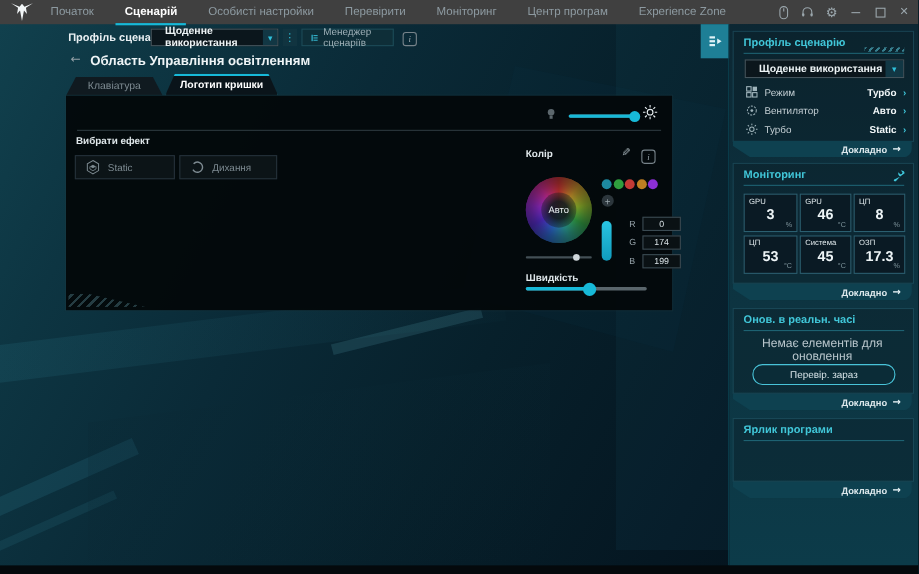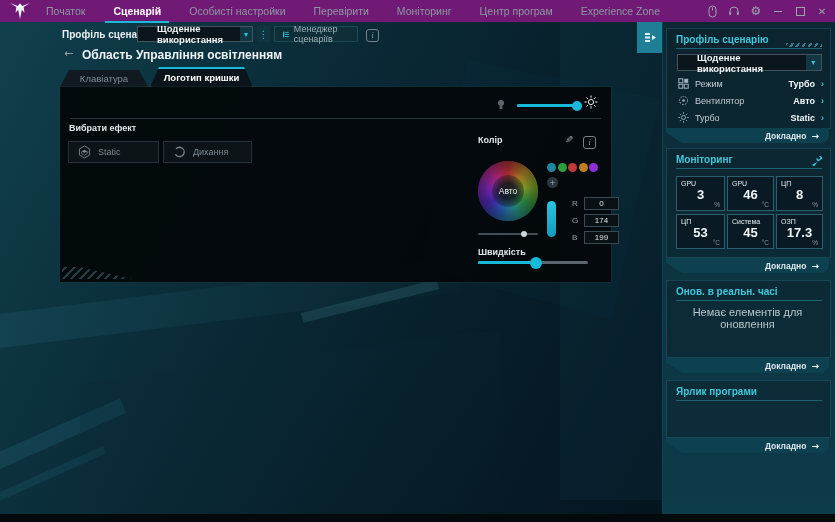--- a/index.html
+++ b/index.html
@@ -7,30 +7,30 @@
        font-family:"Liberation Sans",sans-serif;color:#dfe7ea}
   #screen{position:relative;width:835px;height:522px;overflow:hidden;background:#07222d}
   .abs{position:absolute}
   .ico{font-family:"DejaVu Sans",sans-serif}
 
   
   .wall-base{inset:0;background:
     linear-gradient(118deg,#11414e 0%,#0d3542 16%,#0a2a37 34%,#07202b 55%,#051722 78%,#041019 100%)}
   .shard{opacity:.55}
   
-  .topbar{left:0;top:0;width:835px;height:22px;background:#701a75;display:flex;align-items:center}
+  .topbar{left:0;top:0;width:835px;height:22px;background:#404040;display:flex;align-items:center}
   .nav-item{font-size:10.5px;color:#8d9aa1;margin:0 14px;white-space:nowrap;position:relative;cursor:default}
   .nav-item.active{color:#fff;font-weight:bold}
   .nav-item.active::after{content:"";position:absolute;left:-8px;right:-8px;bottom:-6px;height:2px;background:#17b9d8}
   .winbtn{width:22px;height:22px;display:flex;align-items:center;justify-content:center;color:#9aa6ac;font-size:10px}
 
   
   .lbl-bold{font-size:10px;font-weight:bold;color:#e8eff2}
   .dropdown{background:#0b161c;border:1px solid #44545c;display:flex;align-items:center;justify-content:space-between;
-            font-size:9.5px;font-weight:bold;color:#eef4f6;padding:0 0 0 19px;box-sizing:border-box}
+            font-size:9.5px;font-weight:bold;color:#eef4f6;padding:0 0 0 12px;box-sizing:border-box}
   .caretbox{width:16px;height:100%;background:#123744;color:#2fc0da;display:flex;align-items:center;justify-content:center;font-size:8px}
   .sqbtn{background:#113440;color:#2fc0da;display:flex;align-items:center;justify-content:center}
   .mgrbtn{background:#0e2e38;border:1px solid #1c4b58;display:flex;align-items:center;gap:5px;
           font-size:9px;color:#9fb1b8;padding:0 8px;box-sizing:border-box}
   .infobtn{width:11px;height:11px;border:1px solid #77838a;border-radius:3px;color:#9aa6ac;
            font-size:8px;font-style:italic;font-family:"Liberation Serif",serif;
            display:flex;align-items:center;justify-content:center}
 
   
   .tab{clip-path:polygon(9px 0,calc(100% - 9px) 0,100% 100%,0 100%);display:flex;align-items:center;justify-content:center;font-size:9.5px}
@@ -355,20 +355,21 @@
   </div>
   <div class="abs more-bar" style="top:258px">
     <span>Докладно</span>
       <b class="ico">→</b>
   </div>
 
   <div class="abs side-card" style="left:666px;top:280px;width:163px;height:76px"></div>
   <span class="abs sec-head" style="left:676px;top:286px">Онов. в реальн. часі</span>
   <div class="abs sec-line" style="left:676px;top:300px;width:146px"></div>
   <span class="abs" style="left:666px;top:306px;width:163px;text-align:center;font-size:11px;color:#b9c6cc">Немає елементів для оновлення</span>
+  <div class="abs chk-btn" style="left:684px;top:331px;width:128px;height:17px">Перевір. зараз</div>
   <div class="abs more-bar" style="top:358px">
     <span>Докладно</span>
       <b class="ico">→</b>
   </div>
 
   <div class="abs side-card" style="left:666px;top:380px;width:163px;height:56px"></div>
   <span class="abs sec-head" style="left:676px;top:386px">Ярлик програми</span>
   <div class="abs sec-line" style="left:676px;top:400px;width:146px"></div>
   <div class="abs more-bar" style="top:438px">
     <span>Докладно</span>

